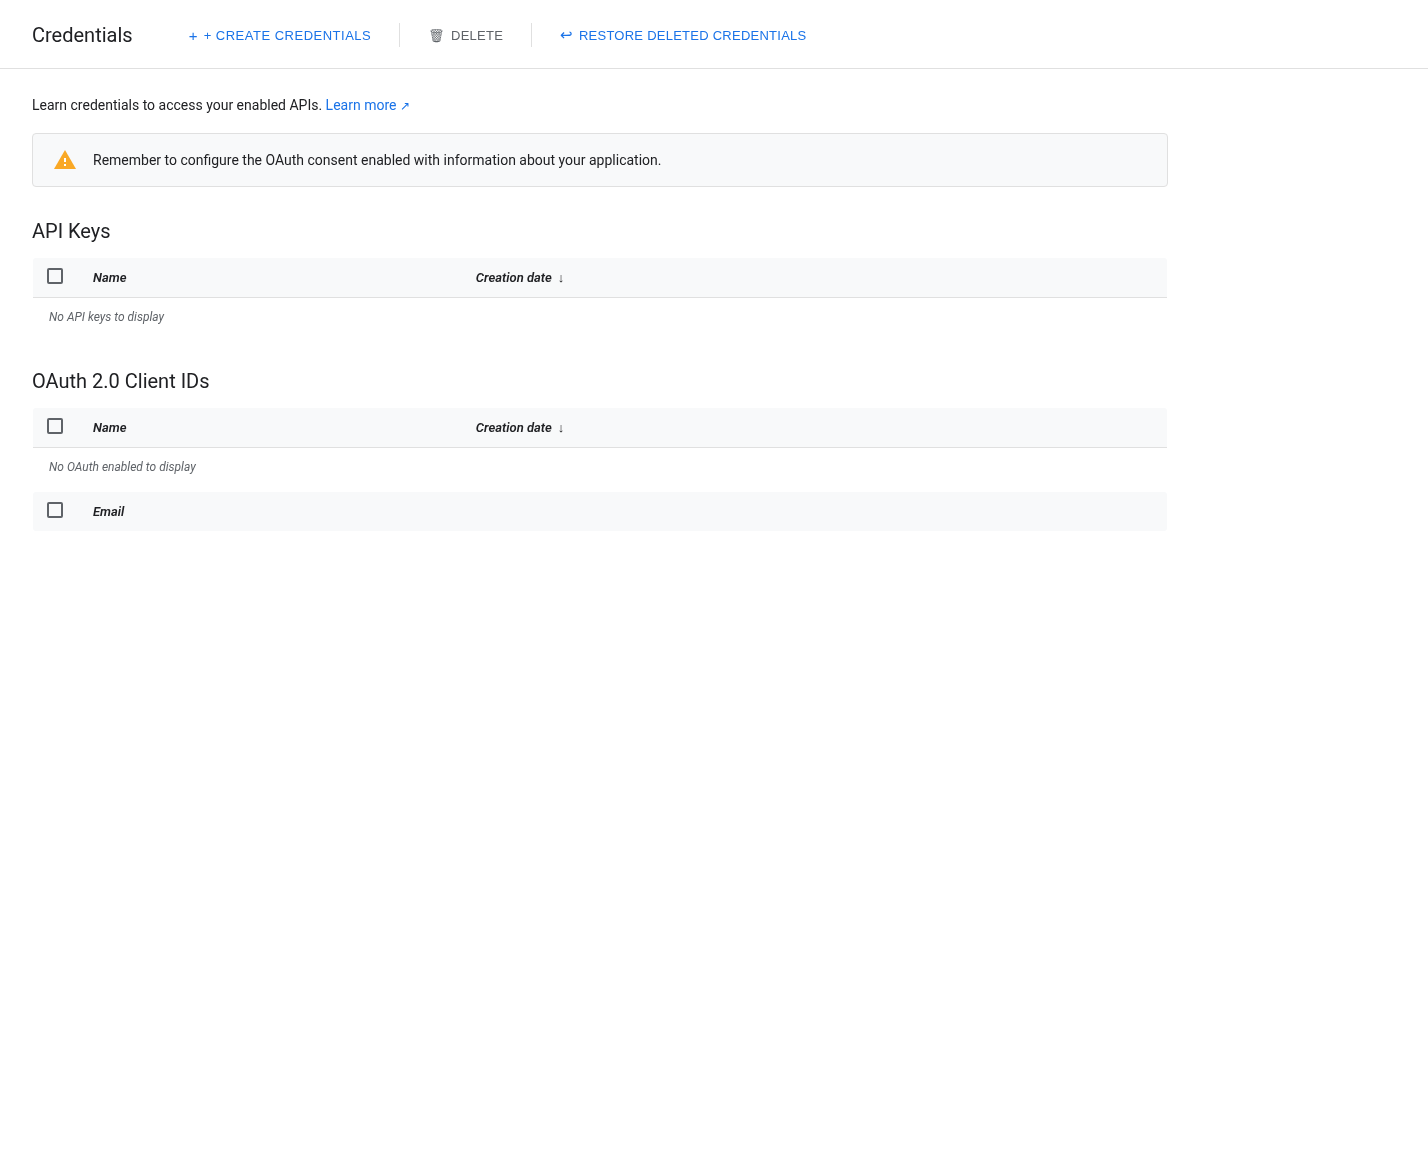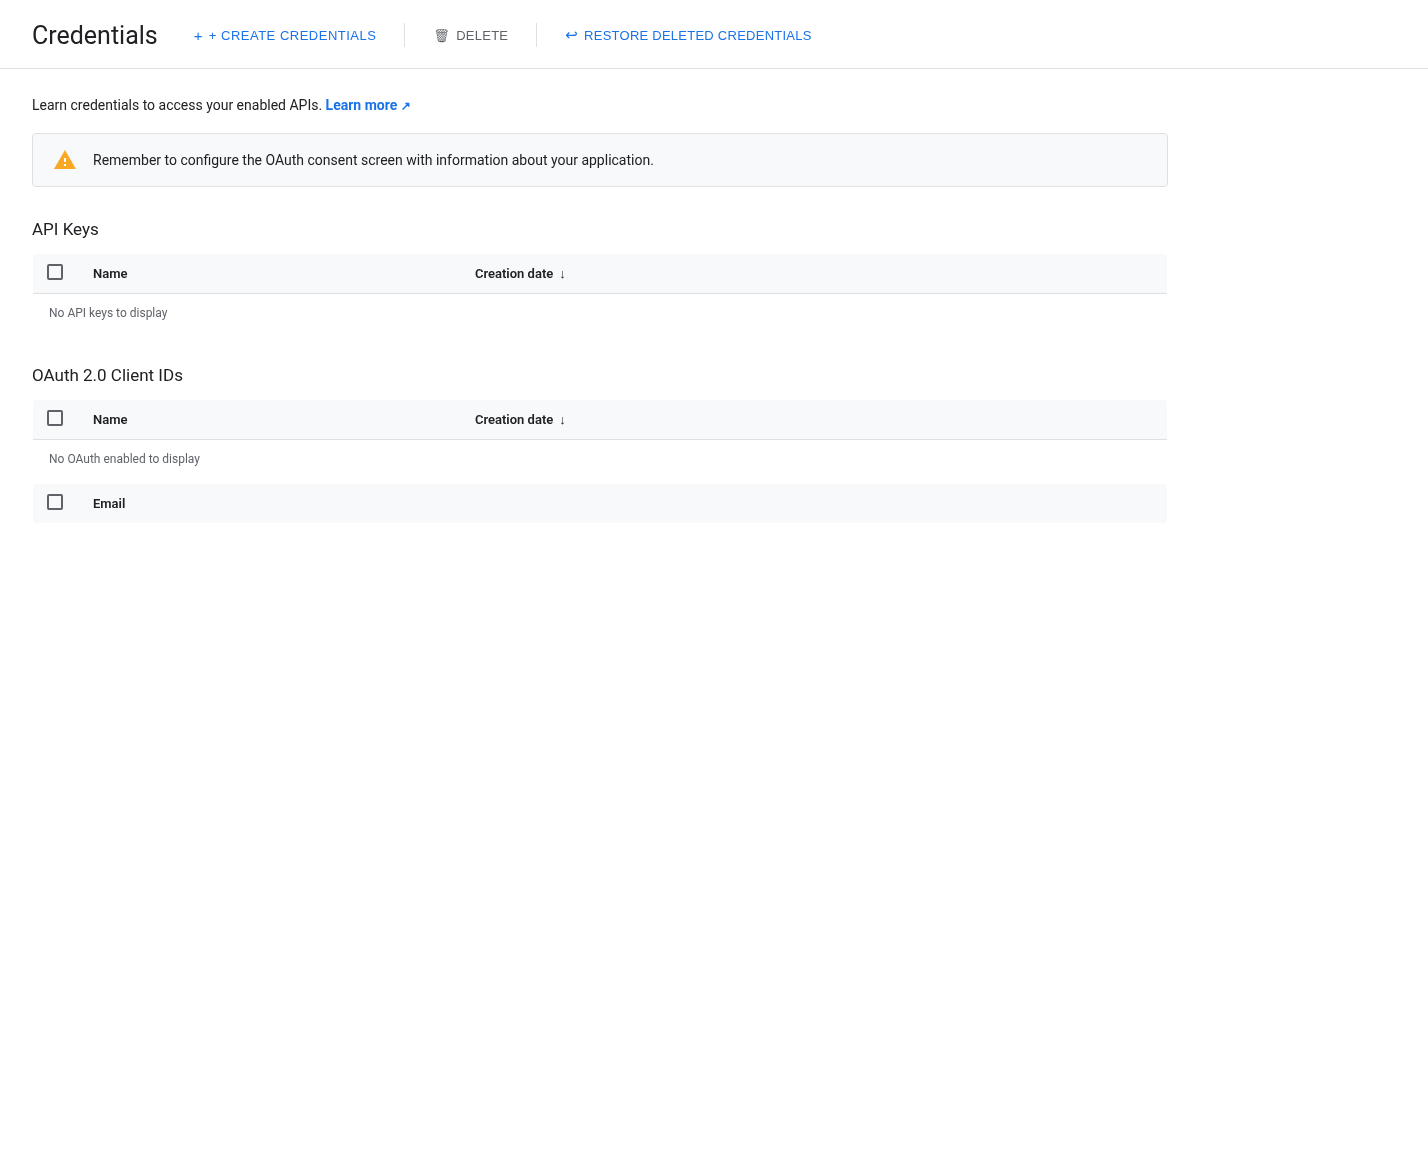--- a/index.html
+++ b/index.html
@@ -13,25 +13,25 @@
 
     
     .toolbar {
       display: flex;
       align-items: center;
       padding: 18px 32px 16px 32px;
       border-bottom: 1px solid #e0e0e0;
       gap: 24px;
     }
     .toolbar-title {
-      font-size: 25px;
+      font-size: 20px;
       font-weight: 400;
       color: #202124;
       flex: 0 0 auto;
-      margin-right: 8px;
+      margin-right: 28px;
     }
     .toolbar-btn {
       display: flex;
       align-items: center;
       gap: 6px;
       color: #1a73e8;
       font-size: 13px;
       font-weight: 500;
       letter-spacing: 0.25px;
       cursor: pointer;
@@ -53,21 +53,20 @@
     }
 
     .subtitle {
       font-size: 14px;
       color: #202124;
       margin-bottom: 20px;
     }
     .subtitle a {
       color: #1a73e8;
       text-decoration: none;
-      font-weight: bold;
     }
 
     
     .warning-banner {
       display: flex;
       align-items: center;
       gap: 16px;
       background: #f8f9fa;
       border: 1px solid #e0e0e0;
       border-radius: 4px;
@@ -79,35 +78,36 @@
       height: 24px;
       flex: 0 0 24px;
     }
     .warning-text {
       font-size: 14px;
       color: #202124;
     }
 
     
     .section-title {
-      font-size: 17px;
+      font-size: 20px;
       font-weight: 400;
       color: #202124;
       margin-bottom: 14px;
       margin-top: 32px;
     }
 
     
     .cred-table {
       width: 100%;
       border-collapse: collapse;
       border: 1px solid #e0e0e0;
       border-radius: 4px;
       overflow: hidden;
       margin-bottom: 4px;
+      font-style: italic;
     }
     .cred-table thead tr {
       background: #f8f9fa;
     }
     .cred-table th {
       text-align: left;
       padding: 10px 16px;
       font-size: 13px;
       font-weight: 600;
       color: #202124;
@@ -195,21 +195,21 @@
       <span>Learn more</span>
       <span style="font-size:12px;"> ↗</span>
     </a>
   </p>
 
   <div class="warning-banner">
     <svg class="warning-icon" viewBox="0 0 24 24" fill="none" xmlns="http://www.w3.org/2000/svg">
       <path d="M1 21h22L12 2 1 21z" fill="#F9A825"></path>
       <path d="M13 16h-2v2h2v-2zm0-6h-2v4h2v-4z" fill="#fff"></path>
     </svg>
-    <span class="warning-text">Remember to configure the OAuth consent screen with information about your application.</span>
+    <span class="warning-text">Remember to configure the OAuth consent enabled with information about your application.</span>
   </div>
 
   <h2 class="section-title">API Keys</h2>
   <table class="cred-table">
     <thead>
       <tr>
         <th class="checkbox-cell">
           <span class="cb"></span>
         </th>
         <th>

